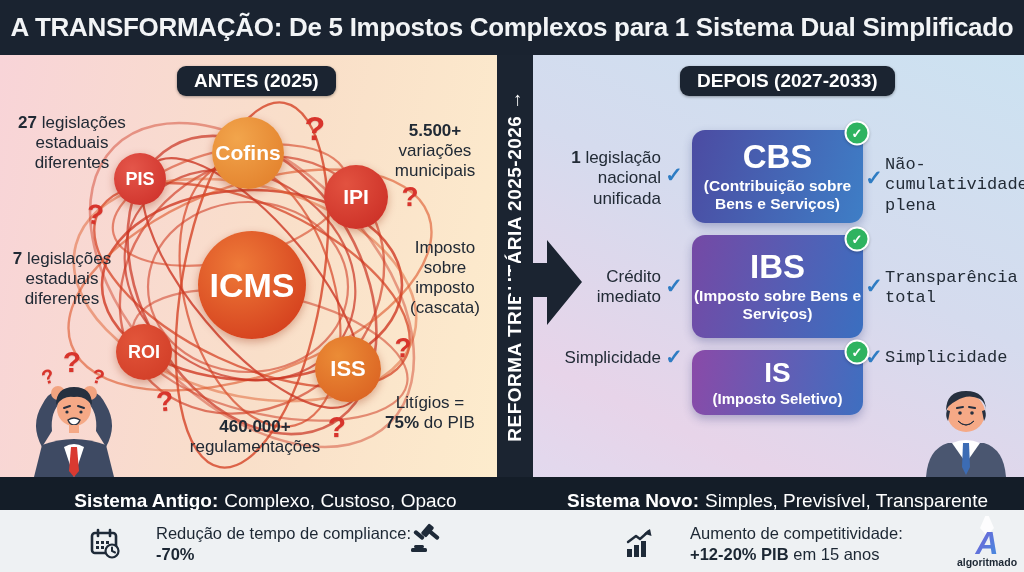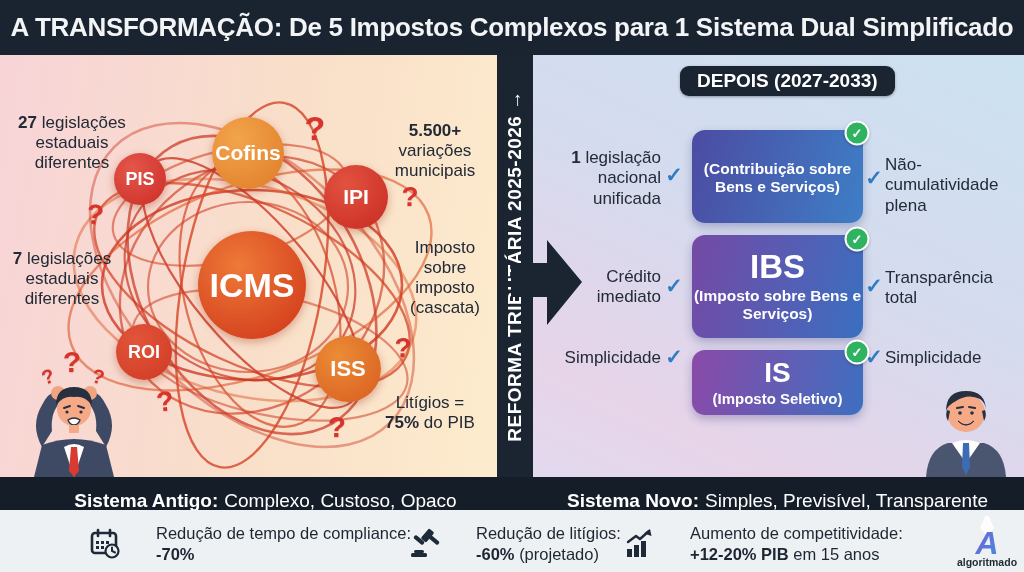--- a/index.html
+++ b/index.html
@@ -71,21 +71,21 @@
   #box-is .full  { font-size:15px; }
 
   .green-check { position:absolute; width:25px; height:25px; border-radius:50%;
      background:#2fb360; border:2.5px solid #fff; color:#fff; font-size:13px; font-weight:700;
      display:flex; align-items:center; justify-content:center; transform:translate(-50%,-50%); z-index:6;
      box-shadow:0 1px 3px rgba(0,0,0,.25); }
 
   .benefit { position:absolute; color:#222b36; font-size:17px; line-height:1.2; }
   .benefit b { font-weight:700; }
   .benefit-left  { text-align:right; }
-  .benefit-right { text-align:left; }
+  .benefit-right { text-align:left;font-family:Liberation Mono, monospace; }
   .bcheck { position:absolute; color:#2e7cc3; font-size:21px; font-weight:700; transform:translate(-50%,-50%); }
   #bl-1 { left:8px;   top:93px;  width:120px; }
   #bl-2 { left:28px;  top:212px; width:100px; }
   #bl-3 { left:18px;  top:293px; width:110px; }
   #br-1 { left:352px; top:100px; width:135px; }
   #br-2 { left:352px; top:213px; width:125px; }
   #br-3 { left:352px; top:293px; width:130px; }
 
   
   #bars { position:absolute; left:0; top:477px; width:1024px; height:33px; display:flex; background:#141d28; }
@@ -133,35 +133,40 @@
         <ellipse cx="260" cy="240" rx="135" ry="75" stroke="#d54427" stroke-width="2.2" opacity=".7" transform="rotate(75 260 240)"></ellipse>
         <ellipse cx="245" cy="235" rx="175" ry="105" stroke="#e06030" stroke-width="2.6" opacity=".5" transform="rotate(15 245 235)"></ellipse>
         <ellipse cx="252" cy="228" rx="155" ry="60" stroke="#cc3724" stroke-width="2.2" opacity=".8" transform="rotate(50 252 228)"></ellipse>
         <ellipse cx="248" cy="232" rx="100" ry="85" stroke="#d04028" stroke-width="2.2" opacity=".6"></ellipse>
         <ellipse cx="252" cy="230" rx="195" ry="120" stroke="#cf3a24" stroke-width="2.6" opacity=".45" transform="rotate(45 252 230)"></ellipse>
         <ellipse cx="270" cy="300" rx="140" ry="60" stroke="#d04028" stroke-width="2.2" opacity=".55" transform="rotate(12 270 300)"></ellipse>
         <ellipse cx="230" cy="150" rx="120" ry="55" stroke="#d54427" stroke-width="2.2" opacity=".6" transform="rotate(-14 230 150)"></ellipse>
       </g>
     </svg>
 
+    <div class="badge" style="left:177px; top:11px;">ANTES (2025)</div>
 
     <div class="ann" id="ann-27">
       <b>27</b>
       <span>legislações estaduais diferentes</span>
     </div>
     <div class="ann" id="ann-5500">
       <b>5.500+</b>
       <span>variações municipais</span>
     </div>
     <div class="ann" id="ann-7">
       <b>7</b>
       <span>legislações estaduais diferentes</span>
     </div>
     <div class="ann" id="ann-cascata">
       <span>Imposto sobre imposto (cascata)</span>
+    </div>
+    <div class="ann" id="ann-regs">
+      <b>460.000+</b>
+      <span>regulamentações</span>
     </div>
     <div class="ann" id="ann-lit">
       <span class="blk">Litígios =</span>
       <b>75%</b>
       <span>do PIB</span>
     </div>
 
     <div class="tax-circle" id="circle-cofins">Cofins</div>
     <div class="tax-circle" id="circle-pis">PIS</div>
     <div class="tax-circle" id="circle-ipi">IPI</div>
@@ -202,20 +207,21 @@
   </div>
   <svg id="big-arrow" width="95" height="95" viewBox="0 0 95 95">
     <polygon points="14,28 50,28 50,5 85,47 50,90 50,62 14,62" fill="#1b2431"></polygon>
   </svg>
 
   <div class="panel" id="after-panel">
 
     <div class="badge" style="left:147px; top:11px;">DEPOIS (2027-2033)</div>
 
     <div class="tax-box" id="box-cbs">
+      <div class="acro">CBS</div>
       <div class="full">(Contribuição sobre Bens e Serviços)</div>
     </div>
     <div class="tax-box" id="box-ibs">
       <div class="acro">IBS</div>
       <div class="full">(Imposto sobre Bens e Serviços)</div>
     </div>
     <div class="tax-box" id="box-is">
       <div class="acro">IS</div>
       <div class="full">(Imposto Seletivo)</div>
     </div>
@@ -300,27 +306,20 @@
     <div class="metric" id="metric-2">
       <svg width="30" height="32" viewBox="0 0 30 32">
         <g fill="#1e2a38">
           <rect x="14" y="1" width="7" height="13" rx="1.5" transform="rotate(40 17.5 7.5)"></rect>
           <rect x="18" y="10" width="12" height="4" rx="1.5" transform="rotate(40 24 12)"></rect>
           <rect x="3" y="10" width="12" height="4" rx="1.5" transform="rotate(40 9 12)"></rect>
           <rect x="1" y="25" width="16" height="4" rx="1.5"></rect>
           <rect x="4" y="22" width="10" height="3" rx="1.5"></rect>
         </g>
       </svg>
-      <div class="mtext">
-        <div>Redução de litígios:</div>
-        <div>
-          <b>-60%</b>
-          <span>(projetado)</span>
-        </div>
-      </div>
     </div>
 
     <div class="metric" id="metric-3">
       <svg width="30" height="32" viewBox="0 0 30 32">
         <g fill="#1e2a38">
           <rect x="3" y="21" width="5" height="8"></rect>
           <rect x="10" y="17" width="5" height="12"></rect>
           <rect x="17" y="13" width="5" height="16"></rect>
         </g>
         <path d="M4 14 L12 8 L16 11 L25 3" fill="none" stroke="#1e2a38" stroke-width="2.4" stroke-linecap="round" stroke-linejoin="round"></path>

